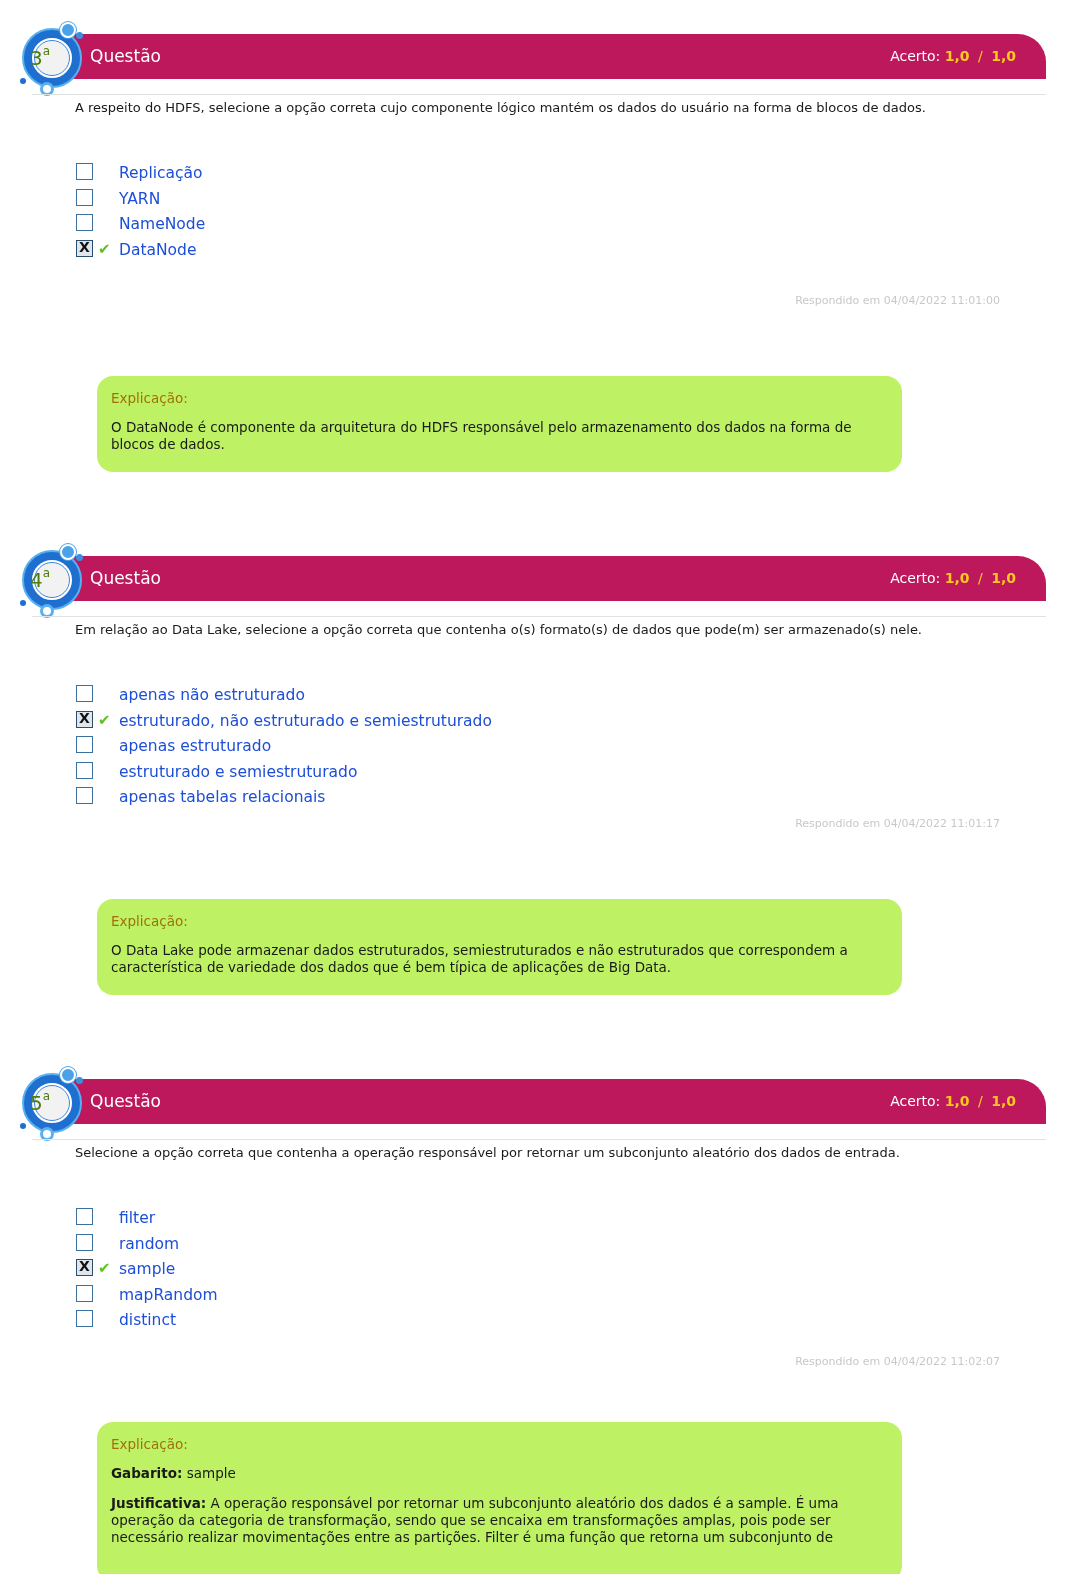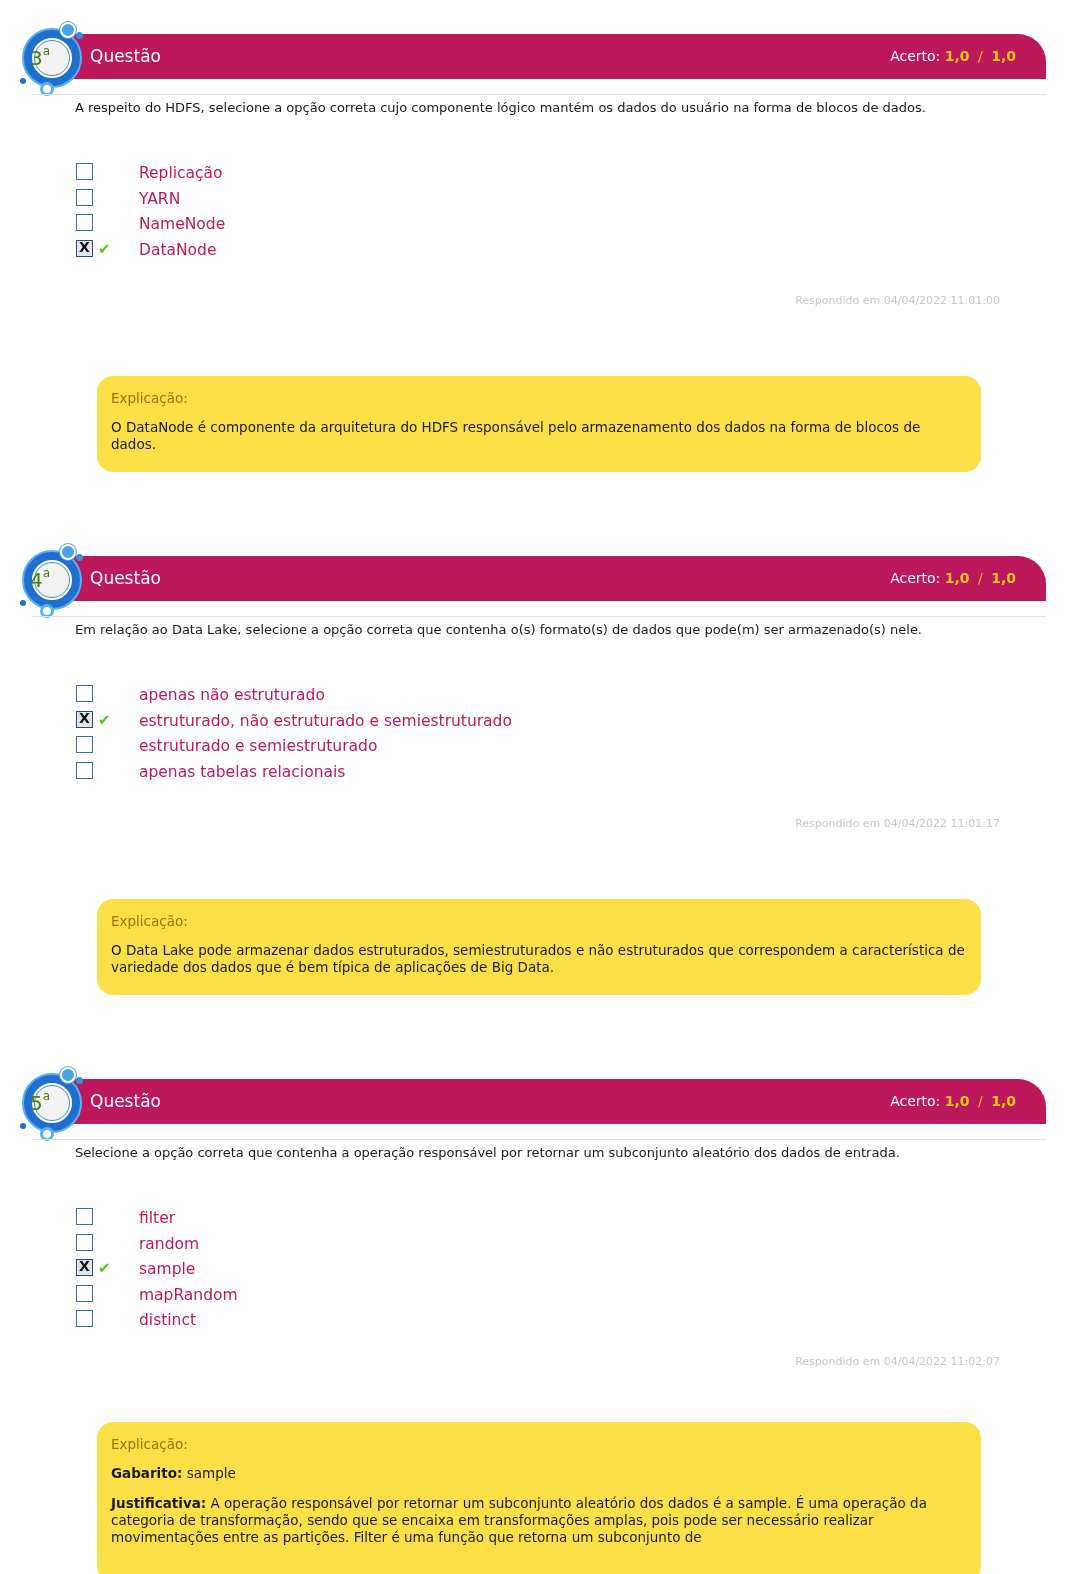--- a/index.html
+++ b/index.html
@@ -27,25 +27,25 @@
   .divider { position: absolute; left: 32px; top: 60px; width: 1014px; height: 1px; background: #dfe3e6; }
 
   .q-text { position: absolute; left: 75px; top: 64px; width: 930px; font-size: 13px; line-height: 19px; color: #1a1a1a; }
 
   .options { position: absolute; left: 75px; width: 900px; }
   .option { position: relative; height: 25.5px; }
   .cbox { position: absolute; left: 1px; top: 1px; width: 17px; height: 17px; border: 1.5px solid #3a6f9f; background: #fff; }
   .cbox.checked { background: #dfe6ee; border-color: #2b4d6e; }
   .cbox.checked::after { content: "X"; position: absolute; left: 2px; top: -2px; font-size: 14px; font-weight: bold; color: #111; font-family: "DejaVu Sans", sans-serif; }
   .tick { position: absolute; left: 23px; top: 1px; font-size: 15px; color: #5bc21e; font-weight: bold; }
-  .opt-label { position: absolute; left: 64px; top: 2px; font-size: 15.5px; color: #be185d; white-space: nowrap; }
+  .opt-label { position: absolute; left: 44px; top: 2px; font-size: 15.5px; color: #1d4ed8; white-space: nowrap; }
 
   .answered { position: absolute; right: 78px; font-size: 11px; color: #c8c8c8; }
 
-  .explain { position: absolute; left: 97px; width: 884px; background: #fde047; border-radius: 16px; padding: 14px 14px 14px 14px; }
+  .explain { position: absolute; left: 97px; width: 805px; background: #bef264; border-radius: 16px; padding: 14px 14px 14px 14px; }
   .explain-title { font-size: 13.5px; color: #a0700a; margin-bottom: 13px; }
   .explain-text { font-size: 13.5px; line-height: 17px; color: #1a1a1a; margin-top: 13px; }
   .explain-text + .explain-text { margin-top: 13px; }
   .explain-text b { font-weight: bold; }
 </style>
 </head>
 <body>
 
 <div class="question" style="top:34px;">
   <div class="q-header">
@@ -122,20 +122,24 @@
         <span class="cbox"></span>
         <span class="opt-label">apenas não estruturado</span>
       </div>
     <div class="option">
         <span class="cbox checked"></span>
         <span class="tick">✔</span>
         <span class="opt-label">estruturado, não estruturado e semiestruturado</span>
       </div>
     <div class="option">
         <span class="cbox"></span>
+        <span class="opt-label">apenas estruturado</span>
+      </div>
+    <div class="option">
+        <span class="cbox"></span>
         <span class="opt-label">estruturado e semiestruturado</span>
       </div>
     <div class="option">
         <span class="cbox"></span>
         <span class="opt-label">apenas tabelas relacionais</span>
       </div>
   </div>
   <div class="answered" style="top:261px;">Respondido em 04/04/2022 11:01:17</div>
   <div class="explain" style="top:343px;height:96px;">
     <div class="explain-title">Explicação:</div>

